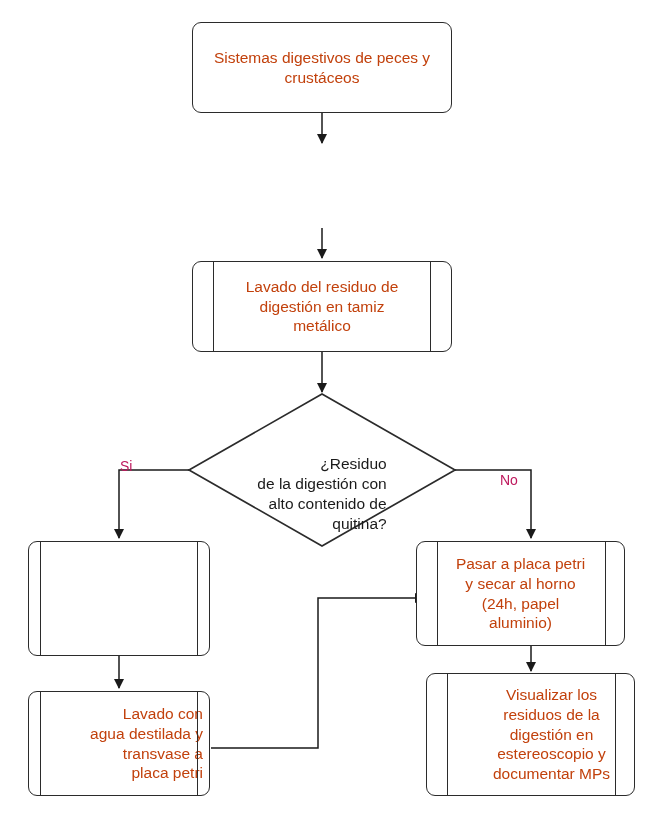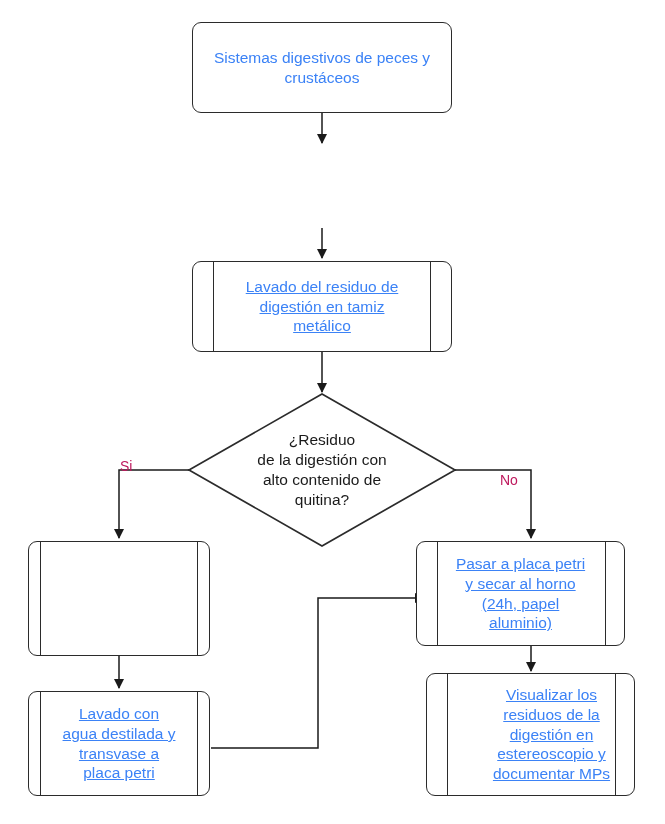--- a/index.html
+++ b/index.html
@@ -24,40 +24,39 @@
     width: 665px;
     height: 824px;
   }
   .node {
     position: absolute;
     box-sizing: border-box;
     display: flex;
     align-items: center;
     justify-content: center;
     text-align: center;
-    color: #3b82f6;
+    color: #c2410c;
     font-size: 15.5px;
     line-height: 1.28;
     z-index: 3;
   }
   .node .label {
     width: 100%;
     padding: 0 6px;
     white-space: pre-line;
   }
   .proc-box {
     border: 1.7px solid #2b2b2b;
     border-radius: 9px;
     background: #ffffff;
   }
   .predef-box {
     border: 1.7px solid #2b2b2b;
     border-radius: 9px;
     background: #ffffff;
-    text-decoration: underline;
   }
   .predef-bar {
     position: absolute;
     top: 0;
     bottom: 0;
     width: 0;
     border-left: 1.7px solid #2b2b2b;
     z-index: 4;
   }
   .diamond-label {
@@ -122,36 +121,36 @@
 
 
   <div class="node predef-box" style="left:192px; top:261px; width:260px; height:91px;">
     <span class="predef-bar" style="left:20px;"></span>
     <span class="predef-bar" style="right:20px;"></span>
     <span class="label">Lavado del residuo de
 digestión en tamiz
 metálico</span>
   </div>
 
-  <div class="diamond-label" style="left:222px; top:414px; width:200px; height:112px;">
+  <div class="diamond-label" style="left:222px; top:438px; width:200px; height:112px;text-align:right;">
     <span>¿Residuo
 de la digestión con
 alto contenido de
 quitina?</span>
   </div>
 
   <div class="edge-label" style="left:120px; top:459px;">Si</div>
   <div class="edge-label" style="left:500px; top:459px;margin-top:14px;">No</div>
 
   <div class="node predef-box" style="left:28px; top:541px; width:182px; height:115px;">
     <span class="predef-bar" style="left:11px;"></span>
     <span class="predef-bar" style="right:11px;"></span>
   </div>
 
-  <div class="node predef-box" style="left:28px; top:691px; width:182px; height:105px;">
+  <div class="node predef-box" style="left:28px; top:691px; width:182px; height:105px;text-align:right;">
     <span class="predef-bar" style="left:11px;"></span>
     <span class="predef-bar" style="right:11px;"></span>
     <span class="label">Lavado con
 agua destilada y
 transvase a
 placa petri</span>
   </div>
 
   <div class="node predef-box" style="left:416px; top:541px; width:209px; height:105px;">
     <span class="predef-bar" style="left:20px;"></span>

